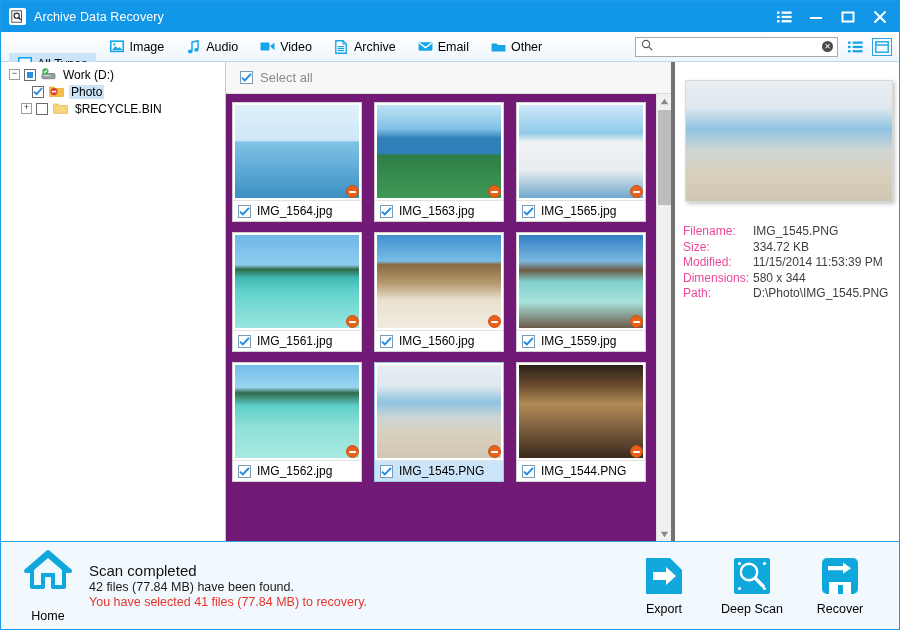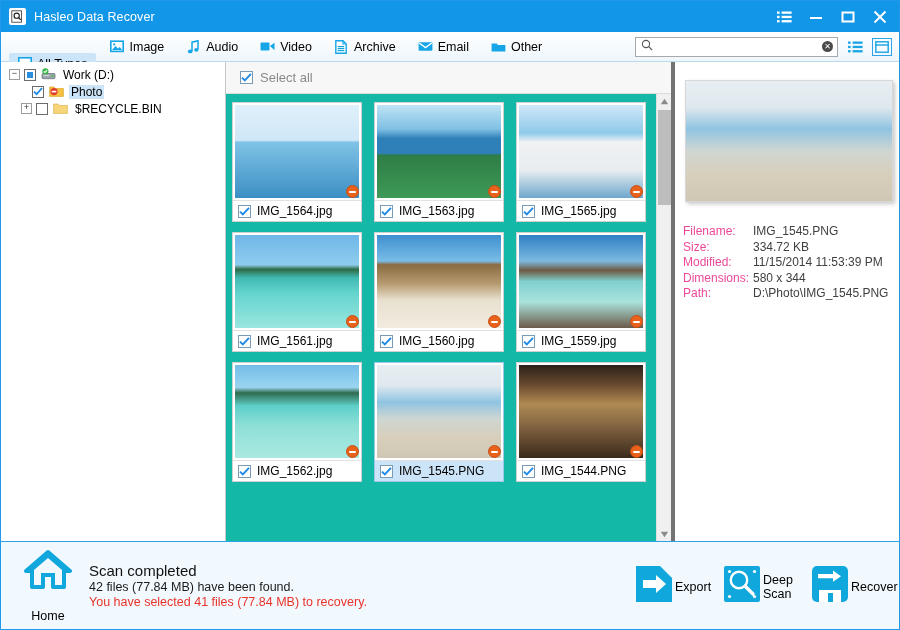--- a/index.html
+++ b/index.html
@@ -173,21 +173,21 @@
     width:13px; height:13px;
     border:1px solid #7a9bb5; background:#fff;
     display:flex; align-items:center; justify-content:center;
     cursor:pointer; flex:0 0 13px;
   }
   .grid-scroll {
     flex:1; min-height:0;
     position:relative;
     overflow:hidden;
     padding:8px 0 0 6px;
-    background:#14b8a6;
+    background:#701a75;
   }
   .grid {
     display:flex; flex-wrap:wrap;
     gap:10px 12px;
     padding-right:22px;
   }
   .thumb-card {
     width:130px;
     border:1px solid #d0d0d0;
     background:#fff;
@@ -286,40 +286,40 @@
   .status-text { display:flex; flex-direction:column; gap:1px; }
   .st-title { font-size:15px; color:#111; }
   .st-line { font-size:12.5px; color:#1b1b1b; }
   .st-line.red { color:#e8332a; }
   .action-btns {
     margin-left:auto;
     display:flex; align-items:center; gap:26px;
     padding-right:10px;
   }
   .action-btn {
-    display:flex; flex-direction:row; align-items:center;
+    display:flex; flex-direction:column; align-items:center;
     cursor:pointer; width:62px;
   }
   .action-btn .cap { font-size:12.5px; margin-top:2px; }
   svg { shape-rendering:geometricPrecision; }
 </style>
 </head>
 <body>
 
 <div id="app">
 
   <div class="titlebar">
     <div class="app-logo">
       <svg width="13" height="13" viewBox="0 0 16 16">
         <rect x="1" y="1" width="12" height="14" fill="#fff" stroke="#333" stroke-width="1"></rect>
         <circle cx="7" cy="7" r="3.2" fill="none" stroke="#222" stroke-width="1.4"></circle>
         <line x1="9.3" y1="9.3" x2="12" y2="12.2" stroke="#222" stroke-width="1.6"></line>
       </svg>
     </div>
-    <div class="app-title">Hasleo Data Recover</div>
+    <div class="app-title">Archive Data Recovery</div>
     <div class="win-btns">
       <div class="win-btn">
         <svg width="15" height="12" viewBox="0 0 15 12">
           <g fill="#fff">
             <rect x="0" y="0.5" width="2.6" height="2.3"></rect>
               <rect x="4.6" y="0.5" width="10" height="2.3"></rect>
             <rect x="0" y="4.8" width="2.6" height="2.3"></rect>
               <rect x="4.6" y="4.8" width="10" height="2.3"></rect>
             <rect x="0" y="9.1" width="2.6" height="2.3"></rect>
               <rect x="4.6" y="9.1" width="10" height="2.3"></rect>

